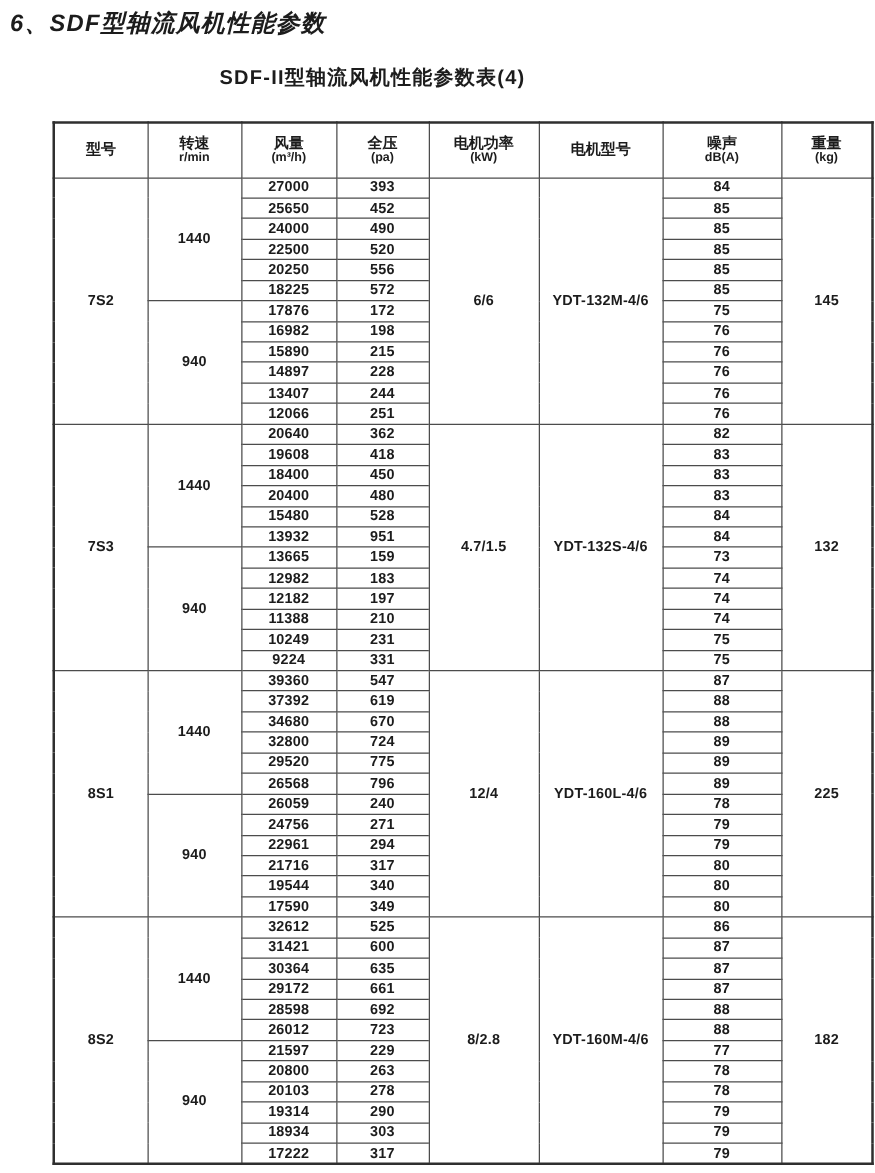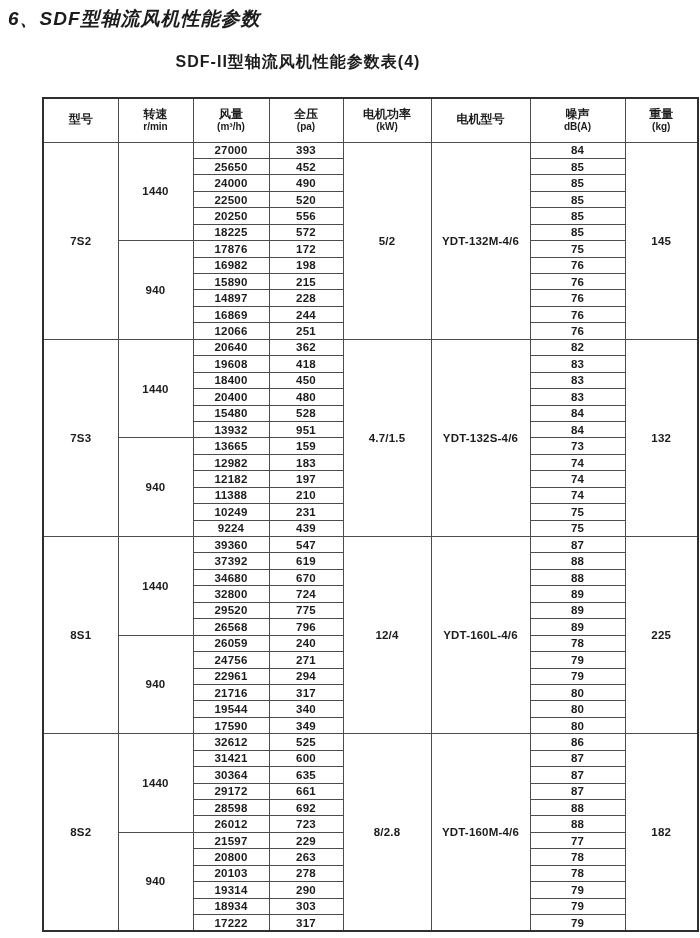--- a/index.html
+++ b/index.html
@@ -112,21 +112,21 @@
         <div class="hdr-sub">(kg)</div>
       </th>
     </tr>
   </thead>
   <tbody>
       <tr>
         <td rowspan="12">7S2</td>
         <td rowspan="6">1440</td>
         <td>27000</td>
         <td>393</td>
-        <td rowspan="12">5/2</td>
+        <td rowspan="12">6/6</td>
         <td rowspan="12">YDT-132M-4/6</td>
         <td>84</td>
         <td rowspan="12">145</td>
       </tr>
       <tr>
         <td>25650</td>
         <td>452</td>
         <td>85</td>
       </tr>
       <tr>
@@ -164,21 +164,21 @@
         <td>15890</td>
         <td>215</td>
         <td>76</td>
       </tr>
       <tr>
         <td>14897</td>
         <td>228</td>
         <td>76</td>
       </tr>
       <tr>
-        <td>16869</td>
+        <td>13407</td>
         <td>244</td>
         <td>76</td>
       </tr>
       <tr>
         <td>12066</td>
         <td>251</td>
         <td>76</td>
       </tr>
       <tr>
         <td rowspan="12">7S3</td>
@@ -236,21 +236,21 @@
         <td>210</td>
         <td>74</td>
       </tr>
       <tr>
         <td>10249</td>
         <td>231</td>
         <td>75</td>
       </tr>
       <tr>
         <td>9224</td>
-        <td>439</td>
+        <td>331</td>
         <td>75</td>
       </tr>
       <tr>
         <td rowspan="12">8S1</td>
         <td rowspan="6">1440</td>
         <td>39360</td>
         <td>547</td>
         <td rowspan="12">12/4</td>
         <td rowspan="12">YDT-160L-4/6</td>
         <td>87</td>

